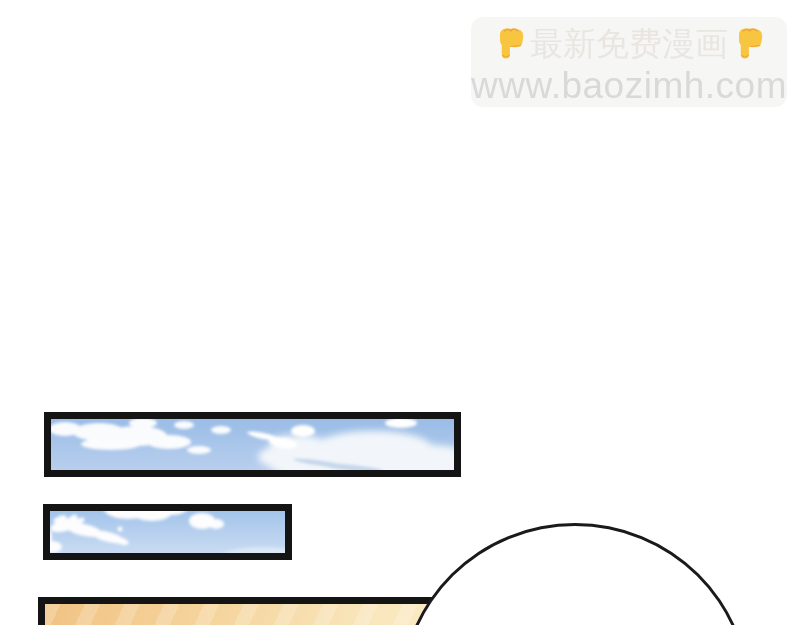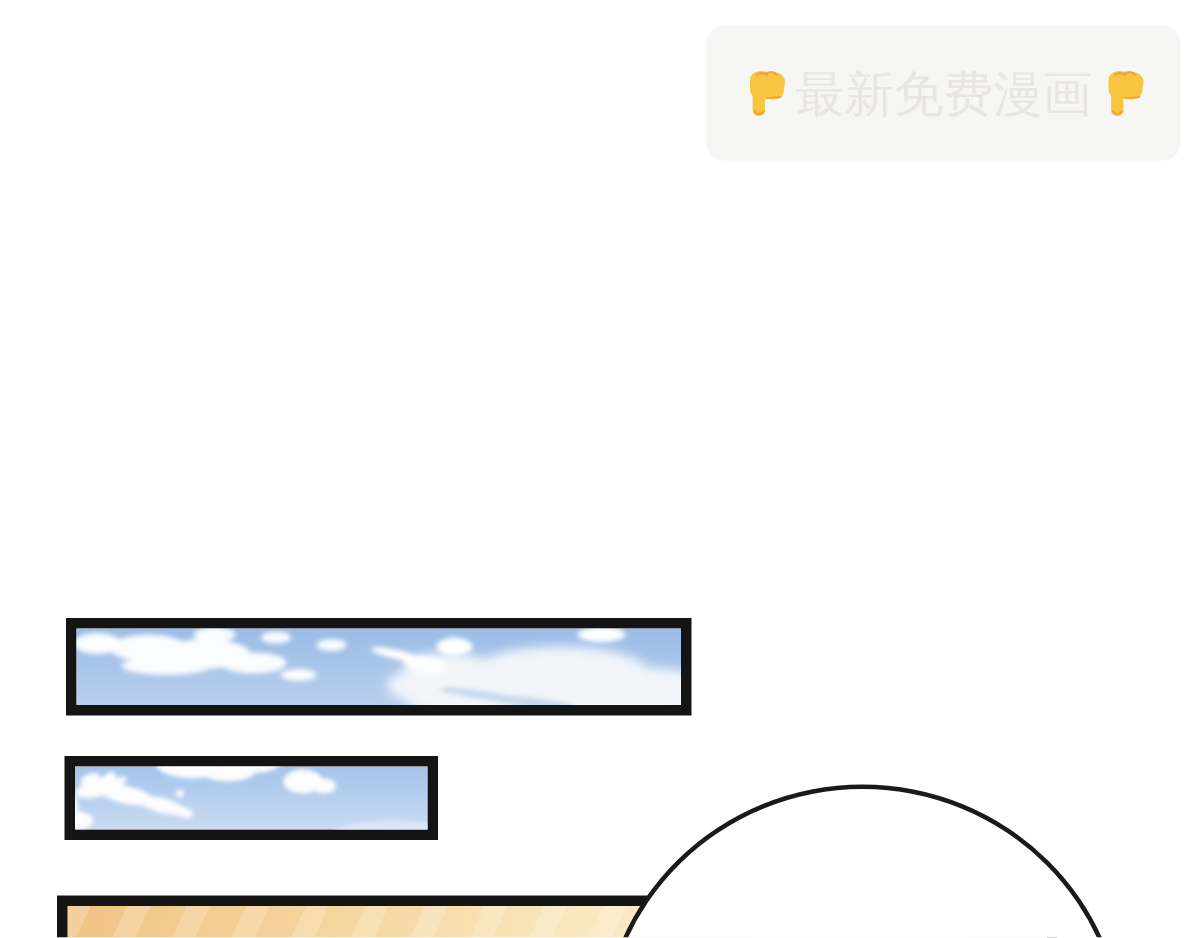--- a/index.html
+++ b/index.html
@@ -56,20 +56,21 @@
       </svg>
       <span class="wm-heading">最新免费漫画</span>
       <svg class="hand-icon" viewBox="0 0 36 40">
         <path d="M7 12 Q6 4 15 3 L27 4 Q34 5 34 12 L33 19 Q32 25 25 25 L13 24 Q8 23 7 18 Z" fill="#f8c541"></path>
         <path d="M12 6 Q16 3 20 6 M20 5 Q24 2 28 6" stroke="#eda43c" stroke-width="1.6" fill="none" stroke-linecap="round"></path>
         <rect x="9" y="13" width="9.5" height="25" rx="4.7" fill="#f8c541"></rect>
         <path d="M10 34 Q13.7 38.5 18 34" stroke="#eda43c" stroke-width="1.4" fill="none"></path>
         <path d="M20 24 L31 23" stroke="#eda43c" stroke-width="1.2" stroke-linecap="round"></path>
       </svg>
     </div>
+    <div class="wm-url">www.baozimh.com</div>
   </div>
 
   <div class="panel" id="sky-panel-1">
     <svg viewBox="0 0 403 51" preserveAspectRatio="none">
       <defs>
         <linearGradient id="sky1" x1="0" y1="0" x2="0" y2="1">
           <stop offset="0" stop-color="#9abce6"></stop>
           <stop offset="1" stop-color="#b8cfee"></stop>
         </linearGradient>
         <filter id="b1" x="-40%" y="-40%" width="180%" height="180%">

